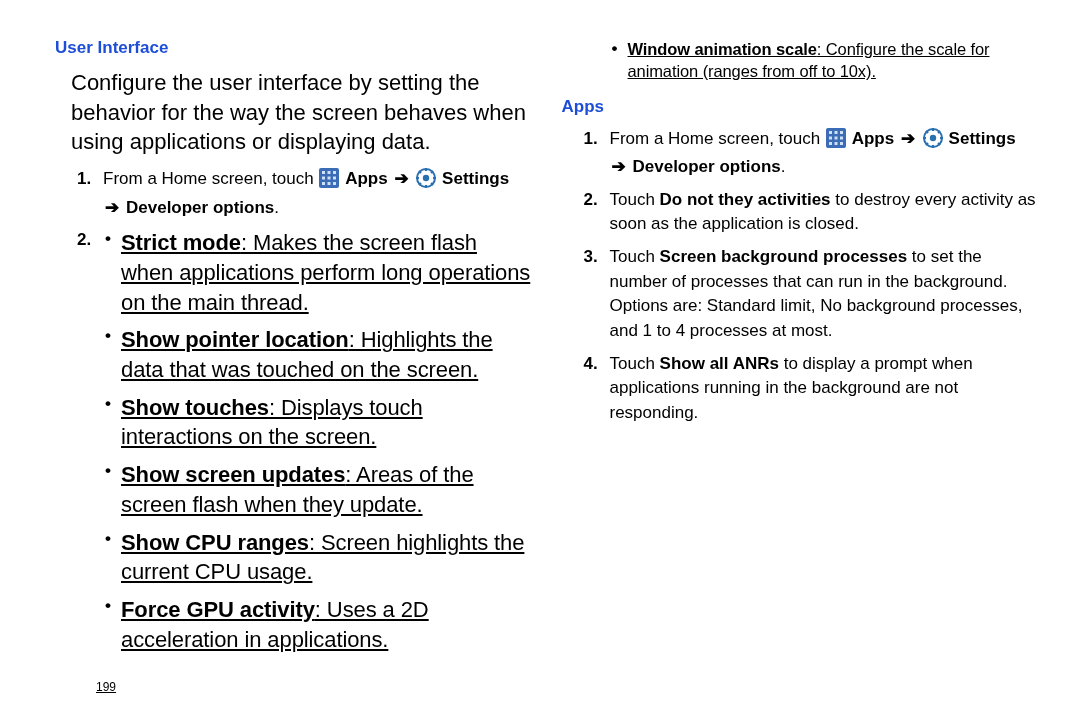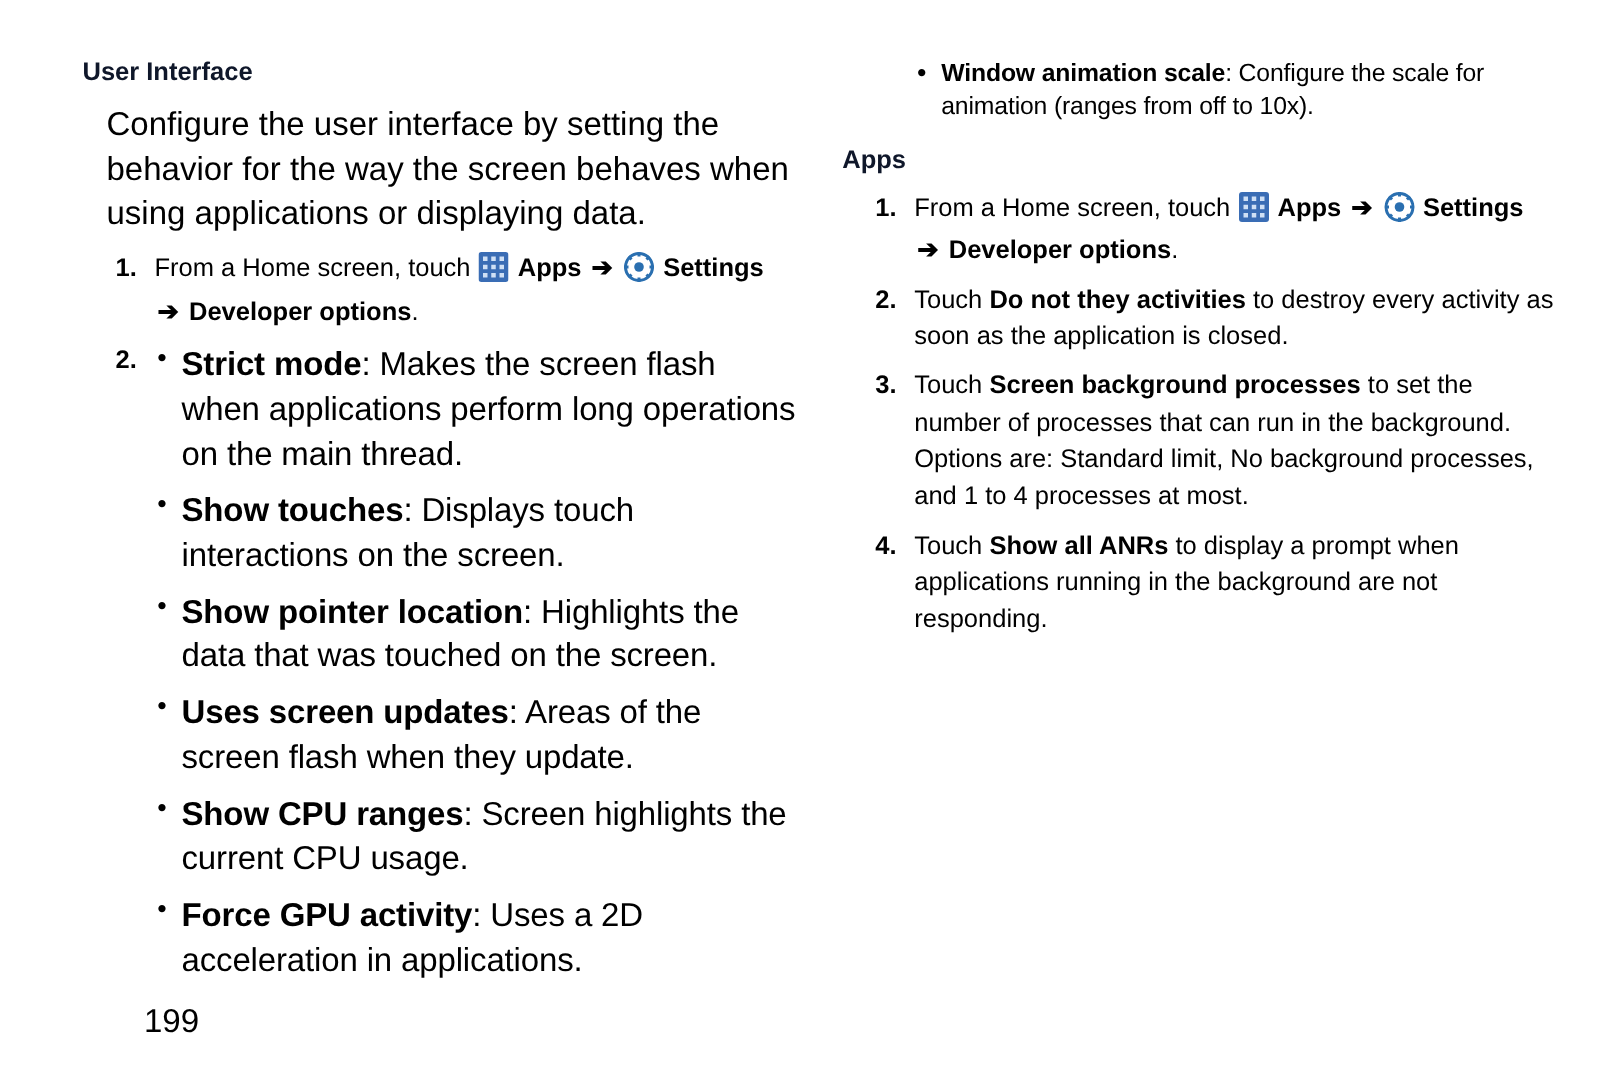--- a/index.html
+++ b/index.html
@@ -1,34 +1,34 @@
 <!DOCTYPE html>
 <html><head>
 <meta charset="utf-8">
 <style>
   * { box-sizing: border-box; margin: 0; padding: 0; }
   html, body { width: 1080px; height: 720px; background: #fff; font-family: Arial, Helvetica, sans-serif; color: #000; }
   .page { display: flex; padding: 38px 40px 20px 55px; gap: 28px; height: 100%; position: relative; }
   .col { width: 485px; }
-  .section-title { color: #0f172a; font-weight: bold; font-size: 17px; margin-bottom: 10px; }
+  .section-title { color: #1d4ed8; font-weight: bold; font-size: 17px; margin-bottom: 10px; }
   .intro { font-size: 22px; line-height: 1.35; margin-bottom: 10px; padding-left: 16px; }
   ol.steps { list-style: none; padding-left: 22px; }
   ol.steps > li { position: relative; padding-left: 26px; font-size: 17px; line-height: 1.45; margin-bottom: 8px; }
   ol.steps > li .num { position: absolute; left: 0; top: 0; font-weight: bold; }
   ul.bullets { list-style: none; padding-left: 0; margin-top: 6px; }
   ul.bullets > li { position: relative; padding-left: 18px; font-size: 22px; line-height: 1.35; margin-bottom: 8px; font-stretch: condensed; letter-spacing: -0.1px; }
   ul.bullets > li::before { content: "•"; position: absolute; left: 2px; top: 0; font-weight: bold; font-size: 17px; }
   .b { font-weight: bold; }
   .arrow { font-weight: bold; padding: 0 2px; }
   .icon { display: inline-block; vertical-align: -4px; margin: 0 1px; }
-  .page-number { position: absolute; bottom: 26px; left: 96px; font-size: 22px; }
+  .page-number { position: absolute; bottom: 26px; left: 96px; font-size: 12px; text-decoration: underline; }
   .top-bullets { list-style: none; padding-left: 48px; margin-bottom: 14px; }
   .top-bullets > li { position: relative; padding-left: 18px; font-size: 16.5px; line-height: 1.35; margin-bottom: 8px; letter-spacing: -0.1px; }
   .top-bullets > li::before { content: "•"; position: absolute; left: 2px; top: 0; font-weight: bold; font-size: 17px; }
-  .cond { font-family: "Arial Narrow", Arial, sans-serif; }
+  .cond { font-family: "Arial Narrow", Arial, sans-serif; text-decoration: underline; }
 </style>
 </head>
 <body>
 
 <svg width="0" height="0" style="position:absolute">
   <defs>
     <g id="apps-icon-g">
       <rect x="0" y="0" width="20" height="20" rx="2" fill="#3a6db5"></rect>
       <g fill="#cfe0f5">
         <rect x="3" y="3" width="3" height="3"></rect>
@@ -78,23 +78,23 @@
               <use href="#settings-icon-g"></use>
             </svg></span>
         <span class="b">Settings</span><br>
         <span class="arrow">➔</span>
         <span class="b">Developer options</span><span>.</span>
       </li>
       <li>
         <span class="num">2.</span>
         <ul class="bullets cond">
           <li><span class="b">Strict mode</span><span>: Makes the screen flash when applications perform long operations on the main thread.</span></li>
+          <li><span class="b">Show pointer location</span><span>: Highlights the data that was touched on the screen.</span></li>
           <li><span class="b">Show touches</span><span>: Displays touch interactions on the screen.</span></li>
-          <li><span class="b">Show pointer location</span><span>: Highlights the data that was touched on the screen.</span></li>
-          <li><span class="b">Uses screen updates</span><span>: Areas of the screen flash when they update.</span></li>
+          <li><span class="b">Show screen updates</span><span>: Areas of the screen flash when they update.</span></li>
           <li><span class="b">Show CPU ranges</span><span>: Screen highlights the current CPU usage.</span></li>
           <li><span class="b">Force GPU activity</span><span>: Uses a 2D acceleration in applications.</span></li>
         </ul>
       </li>
     </ol>
   </div>
 
   <div class="col">
     <ul class="top-bullets cond">
       <li><span class="b">Window animation scale</span><span>: Configure the scale for animation (ranges from off to 10x).</span></li>

